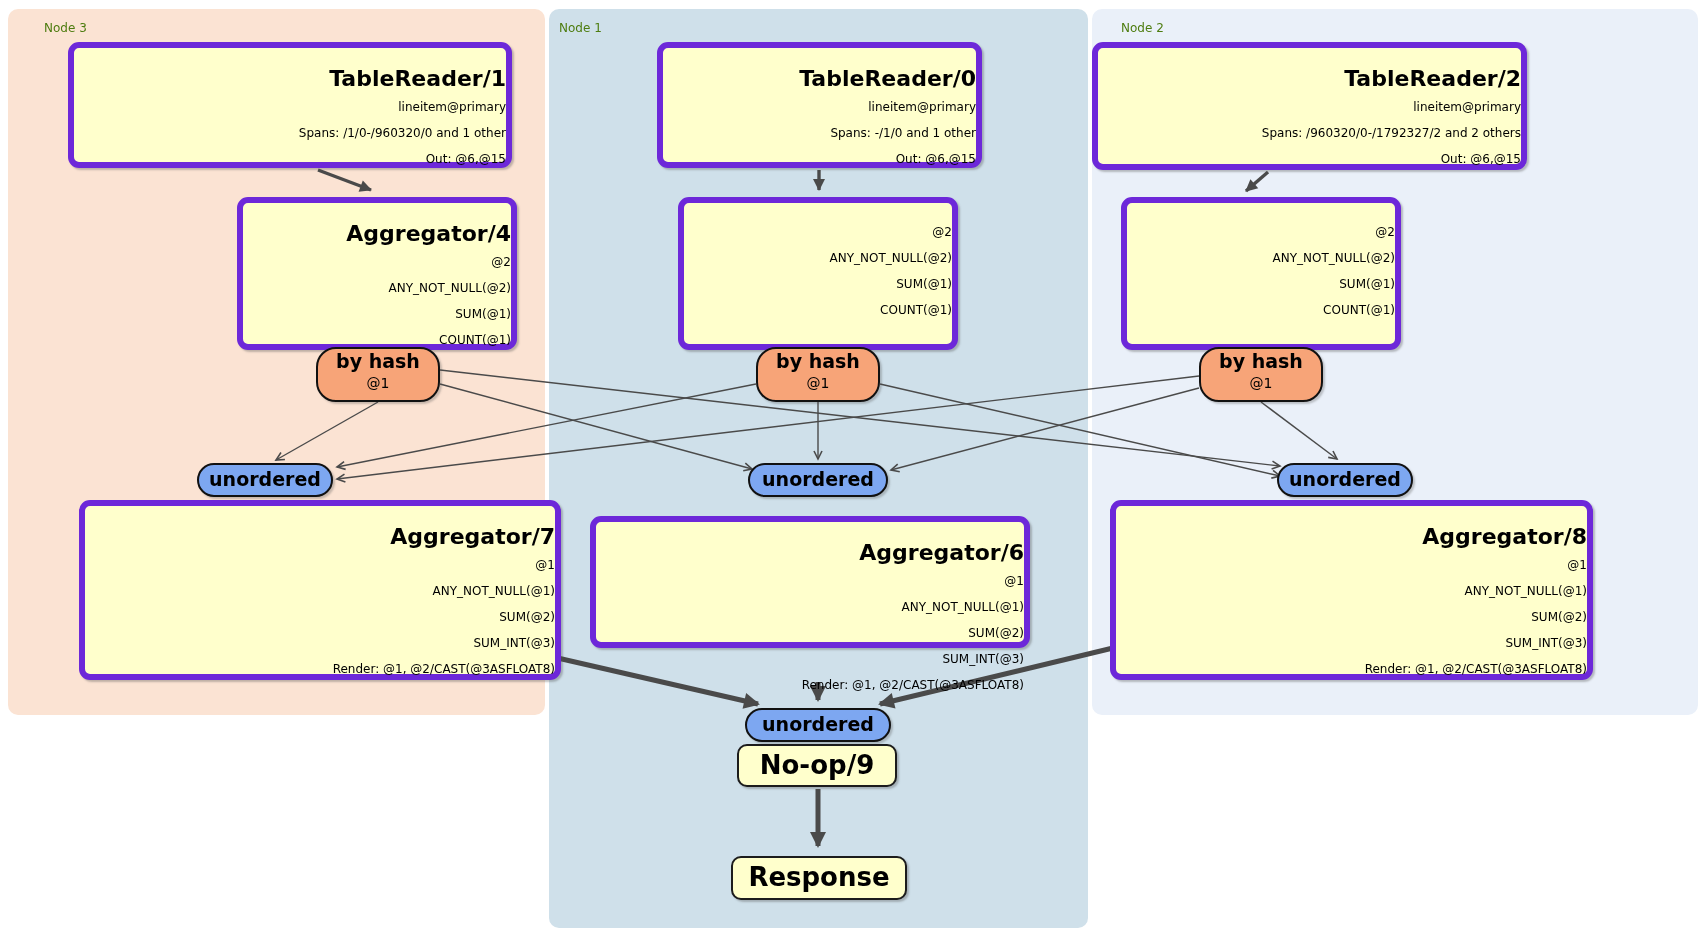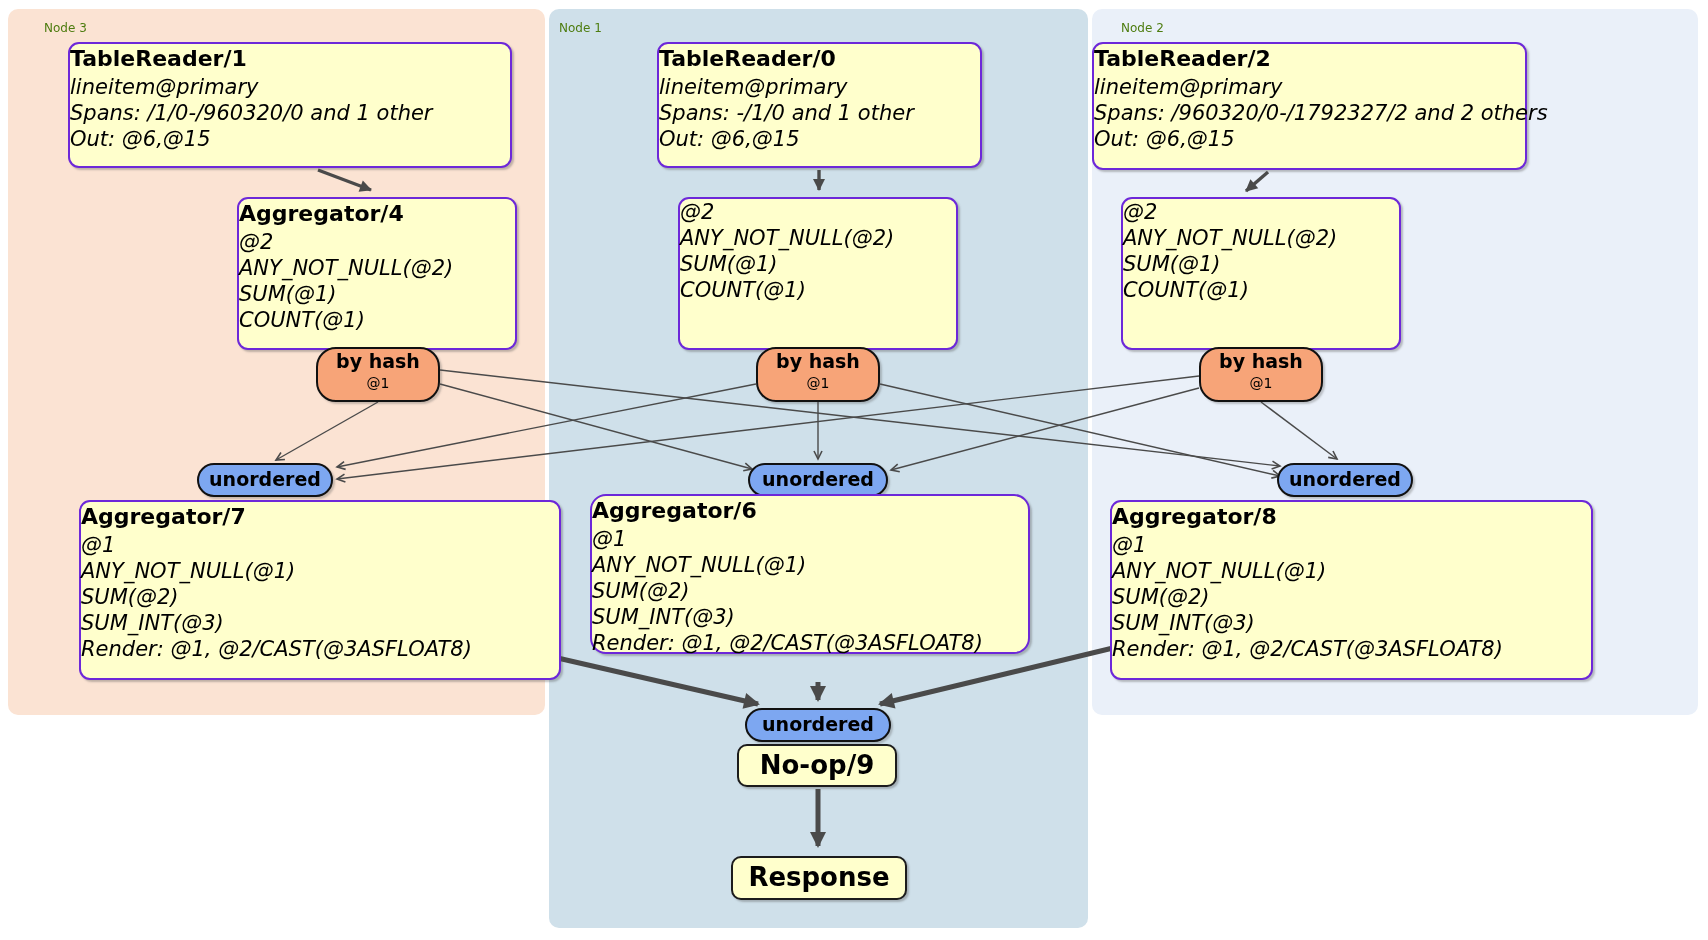--- a/index.html
+++ b/index.html
@@ -12,26 +12,26 @@
   #region-node1 { left:549px;  top:9px; width:539px; height:919px; background:var(--node1-bg); }
   #region-node2 { left:1092px; top:9px; width:606px; height:706px; background:var(--node2-bg); }
   .region-label { position:absolute; top:6px; font-size:12px; line-height:26px; color:#4d7c0f; }
   #region-node3 .region-label { left:36px; }
   #region-node1 .region-label { left:10px; }
   #region-node2 .region-label { left:8px;margin-left:21px;  }
 
   #edges { position:absolute; left:0; top:0; pointer-events:none; }
 
   .proc {
-    position:absolute; box-sizing:border-box; text-align:left;
-    background:var(--box-bg); border:2px solid #6d28d9; border-radius:11px;
-    box-shadow:2px 2px 2px rgba(80,80,80,.35); padding-top:0;
+    position:absolute; box-sizing:border-box; text-align:right;
+    background:var(--box-bg); border:6px solid #6d28d9; border-radius:11px;
+    box-shadow:2px 2px 2px rgba(80,80,80,.35); padding-top:16px;
   }
   .proc .title { font-weight:bold; font-size:22px; line-height:30px; white-space:nowrap; }
-  .proc .line  { font-size:21px; line-height:26px; white-space:nowrap;font-style:italic; }
+  .proc .line  { font-size:12px; line-height:26px; white-space:nowrap; }
 
   .pill {
     position:absolute; box-sizing:border-box; text-align:center;
     border:2px solid #111; box-shadow:2px 2px 2px rgba(80,80,80,.3);
   }
   .router { background:var(--router-bg); border-radius:20px; }
   .router .rl { font-weight:bold; font-size:19px; line-height:25px; padding-top:0; }
   .router .rd { font-size:14px; line-height:19px; }
   .sync {
     background:var(--sync-bg); border-radius:17px;
@@ -130,21 +130,21 @@
   <div class="line">@2</div>
   <div class="line">ANY_NOT_NULL(@2)</div>
   <div class="line">SUM(@1)</div>
   <div class="line">COUNT(@1)</div>
 </div>
 <div class="pill router" style="left:756px; top:347px; width:124px; height:55px;">
   <div class="rl">by hash</div>
   <div class="rd">@1</div>
 </div>
 <div class="pill sync" style="left:748px; top:463px; width:140px; height:34px;">unordered</div>
-<div class="proc" style="left:590px; top:494px; width:440px; height:160px;border-radius:16px;">
+<div class="proc" style="left:590px; top:516px; width:440px; height:132px;">
   <div class="title">Aggregator/6</div>
   <div class="line">@1</div>
   <div class="line">ANY_NOT_NULL(@1)</div>
   <div class="line">SUM(@2)</div>
   <div class="line">SUM_INT(@3)</div>
   <div class="line">Render: @1, @2/CAST(@3ASFLOAT8)</div>
 </div>
 <div class="pill sync" style="left:745px; top:708px; width:146px; height:34px;">unordered</div>
 <div class="term" style="left:737px; top:744px; width:160px; height:43px;">No-op/9</div>
 <div class="term" style="left:731px; top:856px; width:176px; height:44px;">Response</div>

